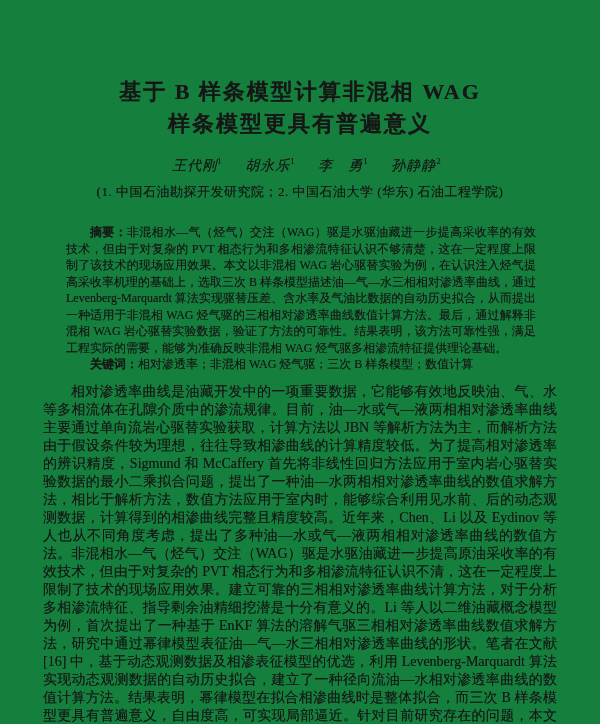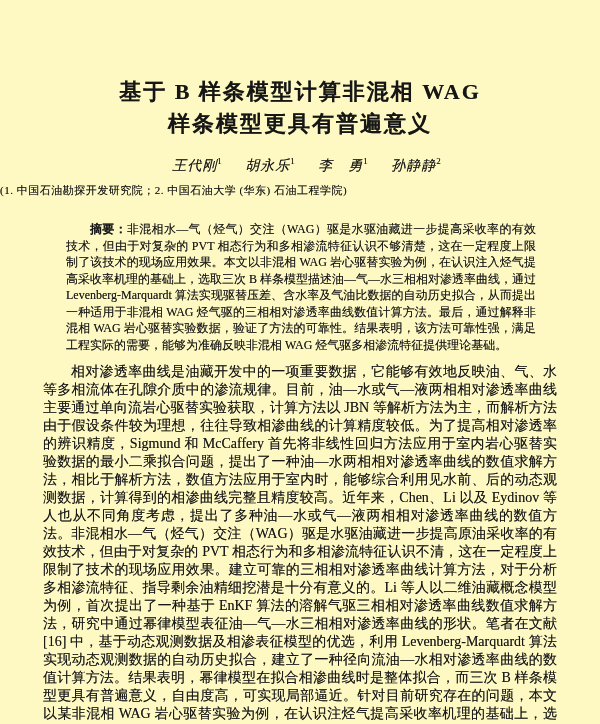--- a/index.html
+++ b/index.html
@@ -5,21 +5,21 @@
   html, body {
     margin: 0;
     padding: 0;
     background: #ffffff;
   }
   .paper {
     position: relative;
     width: 600px;
     height: 724px;
     margin: 0 auto;
-    background: #fef9c3;
+    background: #15803d;
     overflow: hidden;
     font-family: "Liberation Serif", "DejaVu Serif", serif;
     color: #161616;
     text-shadow: 0 0 0.45px rgba(20,20,20,0.55);
     box-sizing: border-box;
   }
   .title-block {
     margin-top: 76px;
     text-align: center;
     font-weight: bold;
@@ -41,21 +41,22 @@
     white-space: nowrap;
   }
   .author sup {
     font-size: 9px;
     font-style: normal;
     vertical-align: super;
     line-height: 0;
   }
   .affiliation-line {
     margin-top: 8px;
-    font-size: 11px;
+    text-align: center;
+    font-size: 13px;
     letter-spacing: 0.5px;
   }
   .abstract-block {
     margin: 23px 64px 0 66px;
     font-size: 12px;
     line-height: 16.5px;
     text-align: justify;
   }
   .abstract-block p {
     margin: 0;
@@ -90,19 +91,20 @@
     <span class="author"><span>王代刚</span><sup>1</sup></span>
     <span class="author"><span>胡永乐</span><sup>1</sup></span>
     <span class="author"><span>李　勇</span><sup>1</sup></span>
     <span class="author"><span>孙静静</span><sup>2</sup></span>
   </div>
 
   <div class="affiliation-line">(1. 中国石油勘探开发研究院；2. 中国石油大学 (华东) 石油工程学院)</div>
 
   <div class="abstract-block">
     <p><span class="label-bold">摘要：</span><span>非混相水—气（烃气）交注（WAG）驱是水驱油藏进一步提高采收率的有效技术，但由于对复杂的 PVT 相态行为和多相渗流特征认识不够清楚，这在一定程度上限制了该技术的现场应用效果。本文以非混相 WAG 岩心驱替实验为例，在认识注入烃气提高采收率机理的基础上，选取三次 B 样条模型描述油—气—水三相相对渗透率曲线，通过 Levenberg-Marquardt 算法实现驱替压差、含水率及气油比数据的自动历史拟合，从而提出一种适用于非混相 WAG 烃气驱的三相相对渗透率曲线数值计算方法。最后，通过解释非混相 WAG 岩心驱替实验数据，验证了方法的可靠性。结果表明，该方法可靠性强，满足工程实际的需要，能够为准确反映非混相 WAG 烃气驱多相渗流特征提供理论基础。</span></p>
+    <p><span class="label-bold">关键词：</span><span>相对渗透率；非混相 WAG 烃气驱；三次 B 样条模型；数值计算</span></p>
   </div>
 
   <div class="body-block">
     <p>相对渗透率曲线是油藏开发中的一项重要数据，它能够有效地反映油、气、水等多相流体在孔隙介质中的渗流规律。目前，油—水或气—液两相相对渗透率曲线主要通过单向流岩心驱替实验获取，计算方法以 JBN 等解析方法为主，而解析方法由于假设条件较为理想，往往导致相渗曲线的计算精度较低。为了提高相对渗透率的辨识精度，Sigmund 和 McCaffery 首先将非线性回归方法应用于室内岩心驱替实验数据的最小二乘拟合问题，提出了一种油—水两相相对渗透率曲线的数值求解方法，相比于解析方法，数值方法应用于室内时，能够综合利用见水前、后的动态观测数据，计算得到的相渗曲线完整且精度较高。近年来，Chen、Li 以及 Eydinov 等人也从不同角度考虑，提出了多种油—水或气—液两相相对渗透率曲线的数值方法。非混相水—气（烃气）交注（WAG）驱是水驱油藏进一步提高原油采收率的有效技术，但由于对复杂的 PVT 相态行为和多相渗流特征认识不清，这在一定程度上限制了技术的现场应用效果。建立可靠的三相相对渗透率曲线计算方法，对于分析多相渗流特征、指导剩余油精细挖潜是十分有意义的。Li 等人以二维油藏概念模型为例，首次提出了一种基于 EnKF 算法的溶解气驱三相相对渗透率曲线数值求解方法，研究中通过幂律模型表征油—气—水三相相对渗透率曲线的形状。笔者在文献 [16] 中，基于动态观测数据及相渗表征模型的优选，利用 Levenberg-Marquardt 算法实现动态观测数据的自动历史拟合，建立了一种径向流油—水相对渗透率曲线的数值计算方法。结果表明，幂律模型在拟合相渗曲线时是整体拟合，而三次 B 样条模型更具有普遍意义，自由度高，可实现局部逼近。针对目前研究存在的问题，本文以某非混相 WAG 岩心驱替实验为例，在认识注烃气提高采收率机理的基础上，选取三次 B 样条模型表征油—气—水相对渗透率曲线，通过 L-M 算法实现动态观测数据的自动历史拟合，从而提出一种新的三相相对渗透率曲线数值求解方法。最后，</p>
   </div>
 
 </div>
 
 </body></html>

